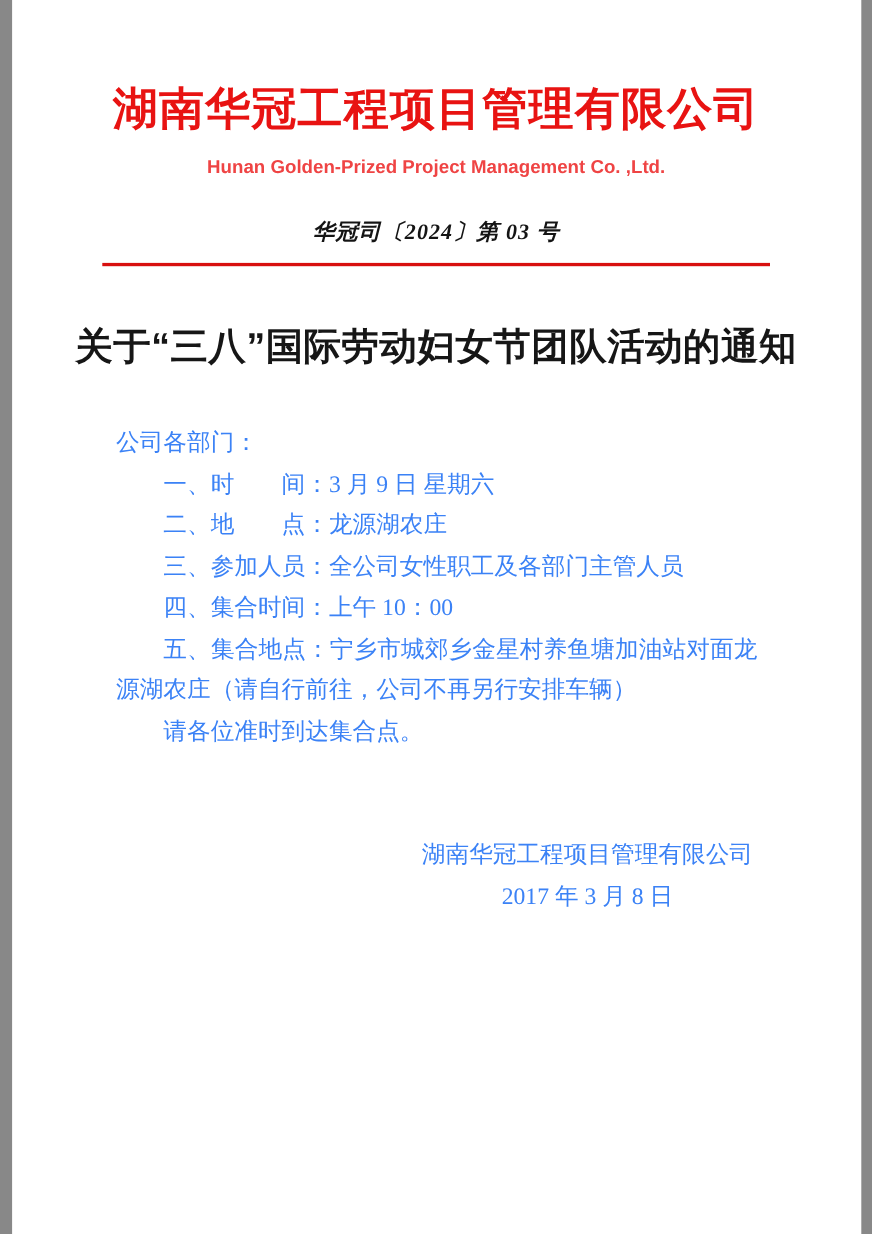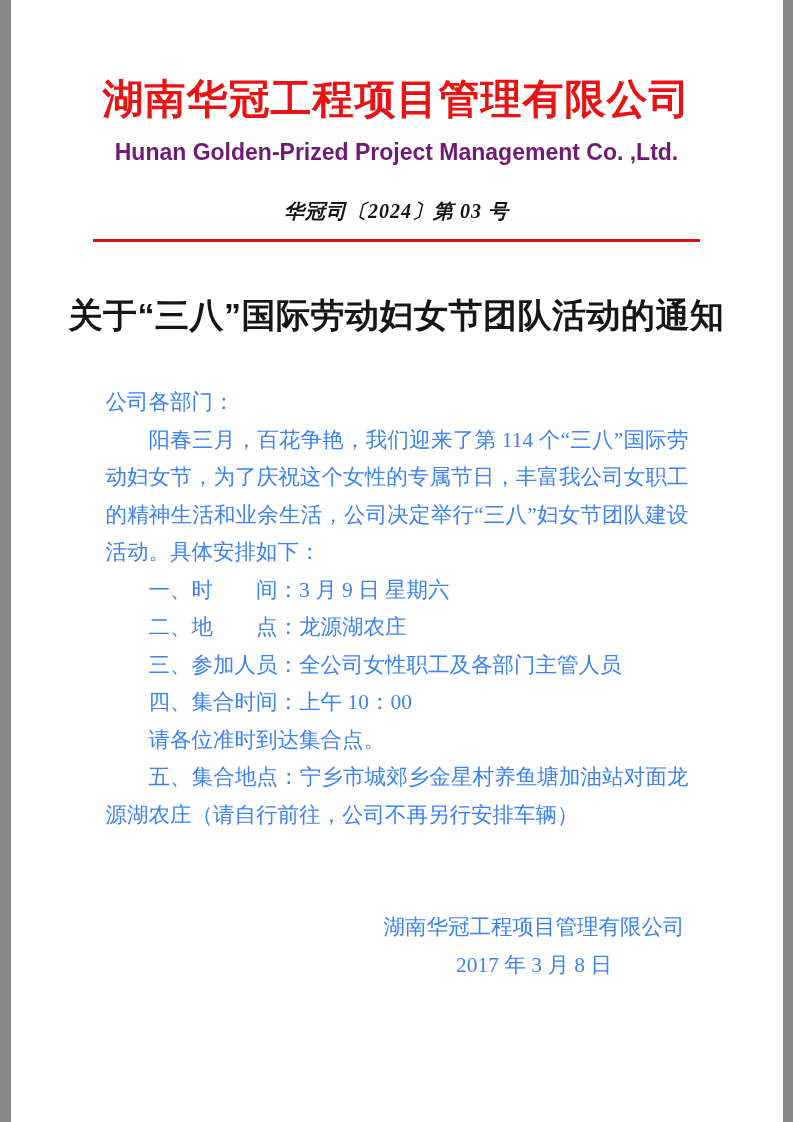--- a/index.html
+++ b/index.html
@@ -24,24 +24,24 @@
     font-weight: bold;
     line-height: 51px;
     letter-spacing: 1px;
     color: #e81312;
     white-space: nowrap;
   }
 
   .company-en {
     margin-top: 13px;
     font-family: "Liberation Sans", "DejaVu Sans", sans-serif;
-    font-size: 23px;
+    font-size: 17px;
     font-weight: bold;
     line-height: 28px;
-    color: #701a75;
+    color: #ef4444;
     white-space: nowrap;
   }
 
   .doc-number {
     margin-top: 33px;
     font-family: "Liberation Serif", "DejaVu Serif", serif;
     font-size: 20px;
     font-weight: bold;
     line-height: 24px;
     color: #141414;
@@ -98,29 +98,28 @@
     <div class="company-en">Hunan Golden-Prized Project Management Co. ,Ltd.</div>
     <div class="doc-number">华冠司〔2024〕第 03 号</div>
     <div class="red-rule"></div>
   </div>
 
   <div class="notice-title">关于“三八”国际劳动妇女节团队活动的通知</div>
 
   <div class="doc-body">
     <p>公司各部门：</p>
 
-    <p class="indent">阳春三月，百花争艳，我们迎来了第 114 个“三八”国际劳动妇女节，为了庆祝这个女性的专属节日，丰富我公司女职工的精神生活和业余生活，公司决定举行“三八”妇女节团队建设活动。具体安排如下：</p>
 
     <p class="indent">一、时　　间：3 月 9 日 星期六</p>
     <p class="indent">二、地　　点：龙源湖农庄</p>
     <p class="indent">三、参加人员：全公司女性职工及各部门主管人员</p>
     <p class="indent">四、集合时间：上午 10：00</p>
+    <p class="indent">五、集合地点：宁乡市城郊乡金星村养鱼塘加油站对面龙源湖农庄（请自行前往，公司不再另行安排车辆）</p>
+
     <p class="indent">请各位准时到达集合点。</p>
-
-    <p class="indent">五、集合地点：宁乡市城郊乡金星村养鱼塘加油站对面龙源湖农庄（请自行前往，公司不再另行安排车辆）</p>
 
     <div class="spacer-line"></div>
 
 
     <div class="spacer-line"></div>
 
     <div class="signature-row">
       <div class="signature-block">
         <div class="signature-company">湖南华冠工程项目管理有限公司</div>
         <div class="signature-date">2017 年 3 月 8 日</div>

